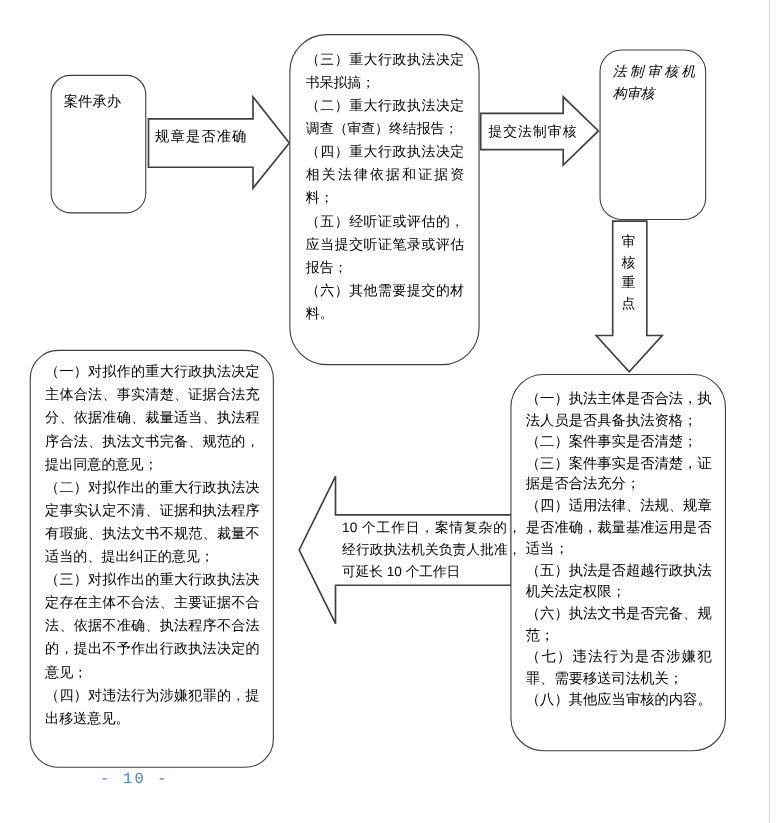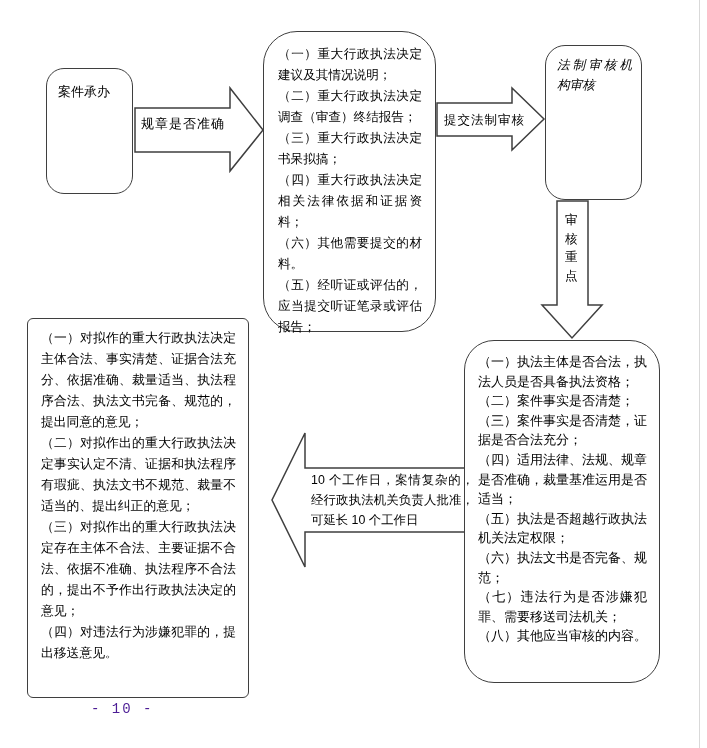--- a/index.html
+++ b/index.html
@@ -26,37 +26,37 @@
   #arrow-layer polygon{fill:#ffffff;stroke:#3f3f3f;stroke-width:1.5;}
   .arrow-label{position:absolute;line-height:1.35;}
   #case-box{left:46px;top:68px;width:87px;height:126px;border-radius:18px;}
   #case-box .box-text{padding:14px 0 0 11px;font-size:13px;}
   #materials-box{left:263px;top:31px;width:173px;height:301px;border-radius:34px;}
   #materials-box .box-text{padding:12px 13px 0 14px;font-size:12.6px;line-height:21px;}
   #review-org-box{left:545px;top:45px;width:97px;height:155px;border-radius:20px;font-style:italic;}
   #review-org-box .box-text{padding:9px 9px 0 11px;font-size:12.6px;line-height:20px;}
   #key-points-box{left:464px;top:340px;width:196px;height:343px;border-radius:30px;}
   #key-points-box .box-text{padding:11px 12px 0 13px;font-size:13px;line-height:19.6px;}
-  #opinions-box{left:27px;top:318px;width:222px;height:380px;border-radius:6px;}
+  #opinions-box{left:27px;top:318px;width:222px;height:380px;border-radius:26px;}
   #opinions-box .box-text{padding:8px 12px 0 13px;font-size:12.8px;line-height:21px;}
   #label-investigation{left:141px;top:115px;font-size:13px;letter-spacing:1px;}
   #label-submit{left:444px;top:112px;font-size:12.5px;letter-spacing:1px;}
   #label-focus{
     left:565px;top:211px;width:15px;
     font-size:12.5px;line-height:18.5px;
     word-break:break-all;text-align:left;
   }
   #label-duration{
     left:311px;top:470px;width:163px;
     font-size:12.4px;line-height:20px;
     text-align:justify;text-justify:inter-character;
   }
   #page-number{
     position:absolute;left:91px;top:701px;
-    font-size:14px;letter-spacing:2px;color:#4c1d95;
+    font-size:14px;letter-spacing:2px;color:#3b82f6;
     font-family:"Liberation Mono","DejaVu Sans Mono",monospace;
   }
   #page-edge-line{
     position:absolute;left:699px;top:0;width:1px;height:748px;
     background:#d9d9d9;
   }
 </style>
 </head>
 <body>
 
@@ -70,26 +70,25 @@
   </svg>
 
   <div id="case-box" class="rbox">
     <div class="box-text">案件承办</div>
   </div>
 
   <div class="arrow-label" id="label-investigation">规章是否准确</div>
 
   <div id="materials-box" class="rbox">
     <div class="box-text">
-      <p class="para">（一）重大行政执法决定建议及其情况说明；</p>
+      <p class="para">（三）重大行政执法决定书呆拟搞；</p>
       <p class="para">（二）重大行政执法决定调查（审查）终结报告；</p>
-      <p class="para">（三）重大行政执法决定书呆拟搞；</p>
       <p class="para">（四）重大行政执法决定相关法律依据和证据资料；</p>
+      <p class="para">（五）经听证或评估的，应当提交听证笔录或评估报告；</p>
       <p class="para">（六）其他需要提交的材料。</p>
-      <p class="para">（五）经听证或评估的，应当提交听证笔录或评估报告；</p>
     </div>
   </div>
 
   <div class="arrow-label" id="label-submit">提交法制审核</div>
 
   <div id="review-org-box" class="rbox">
     <div class="box-text">法制审核机构审核</div>
   </div>
 
   <div class="arrow-label" id="label-focus">审核重点</div>

